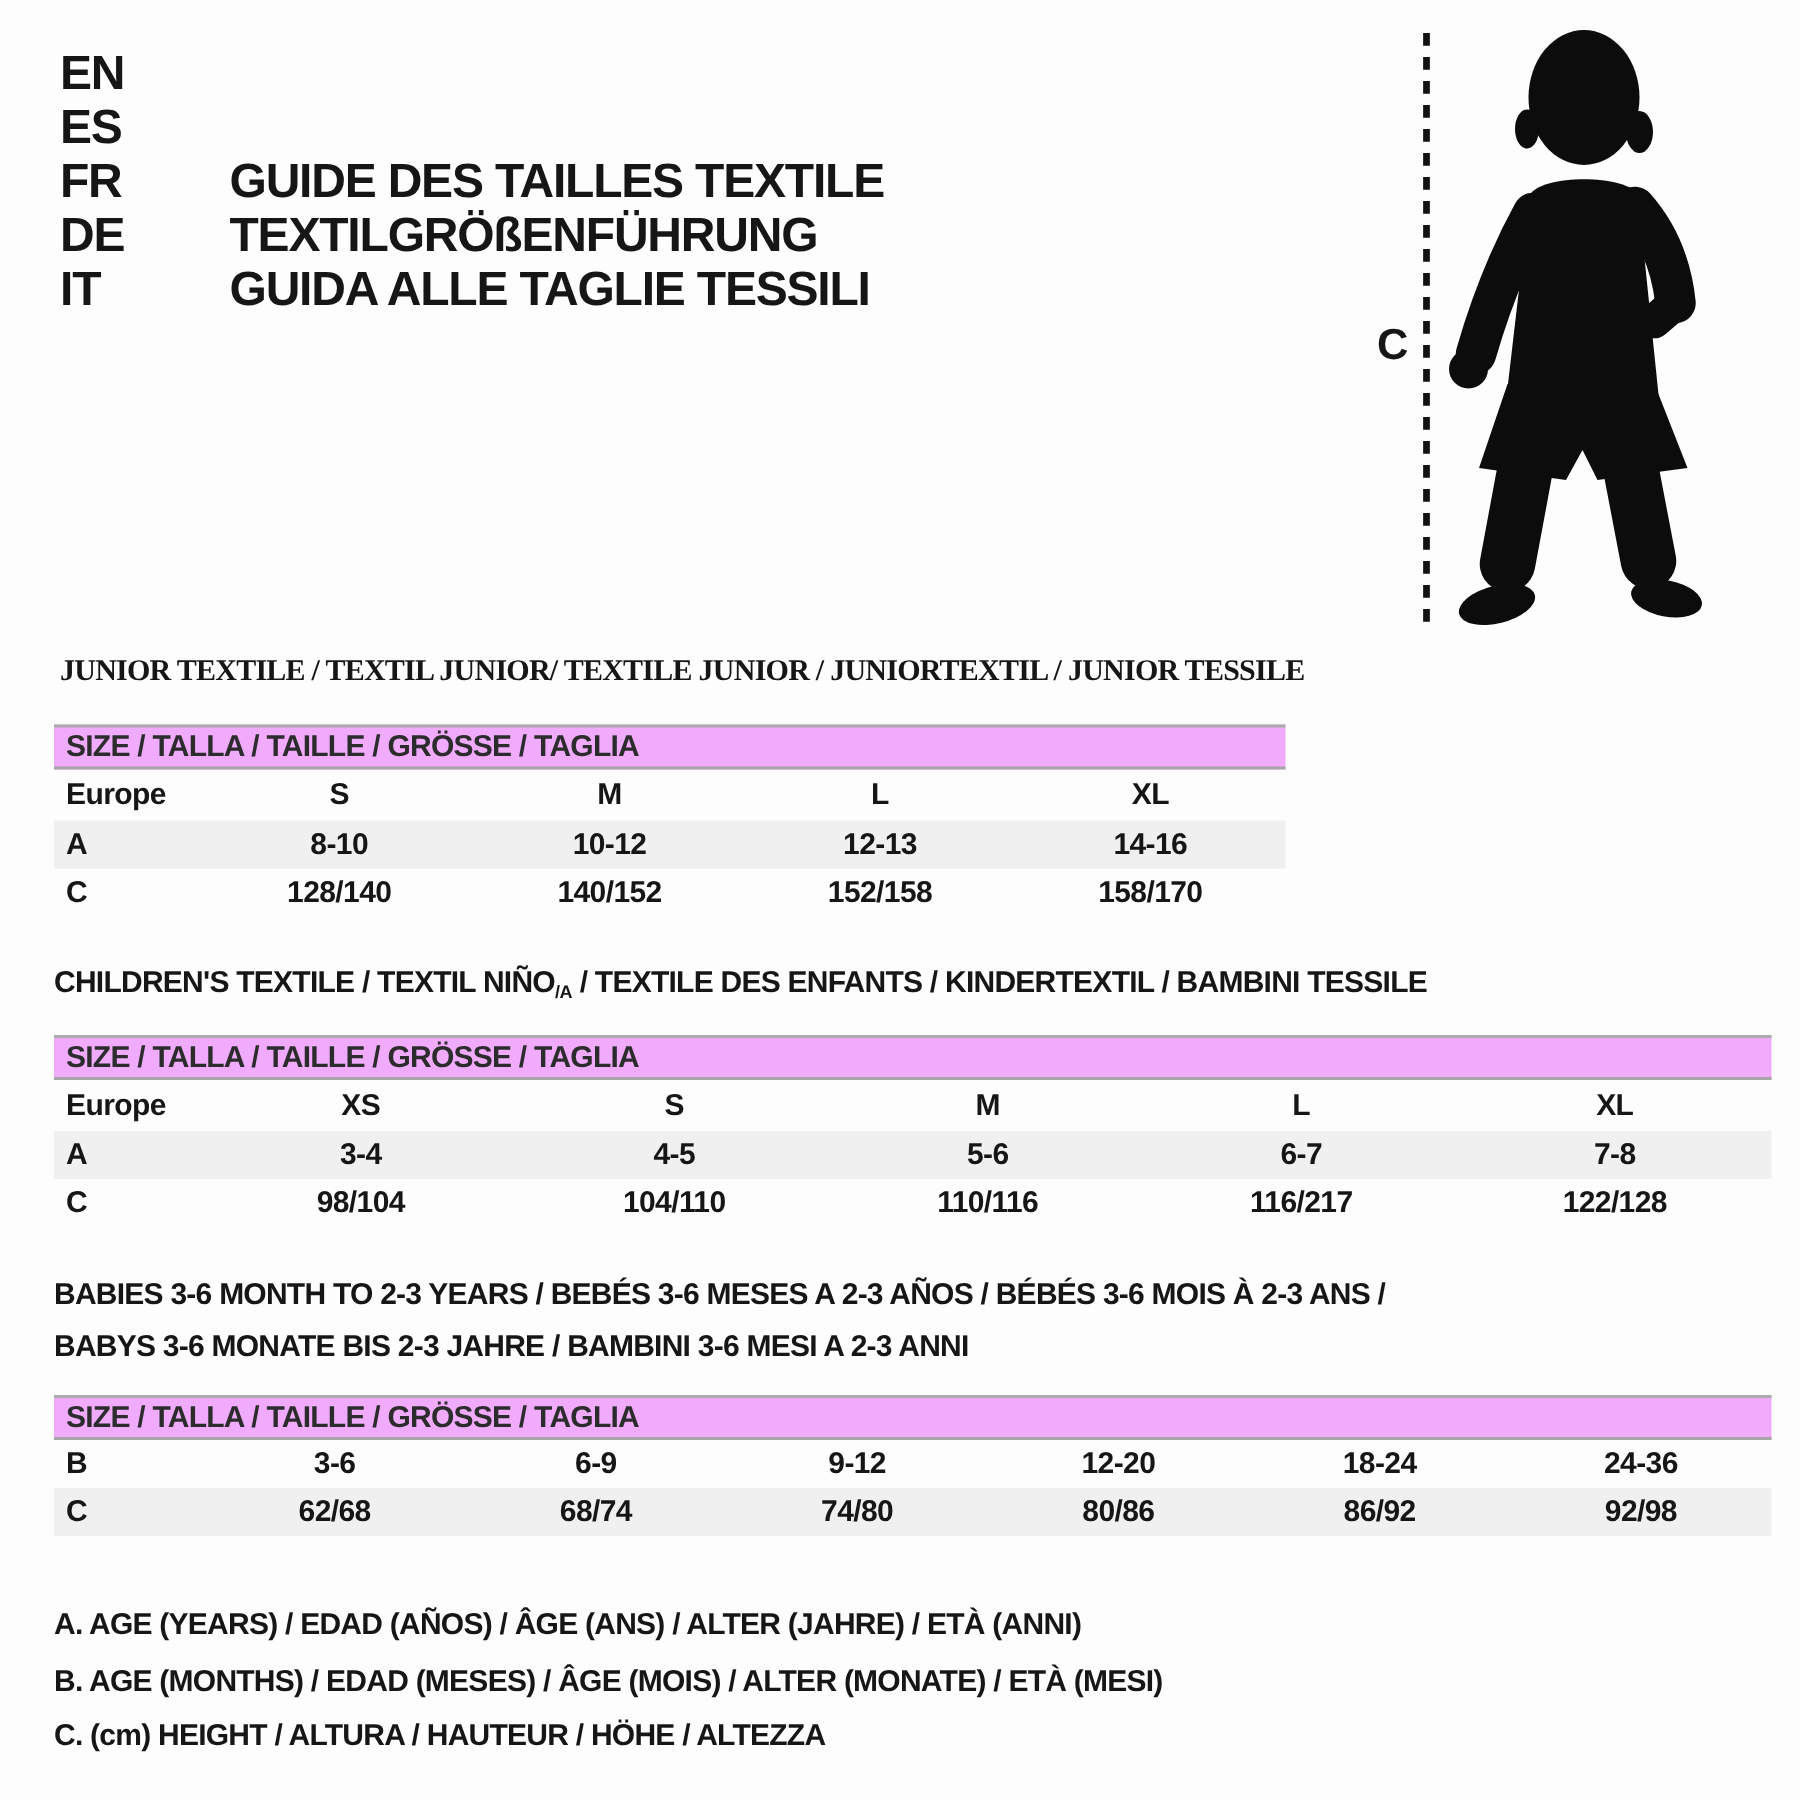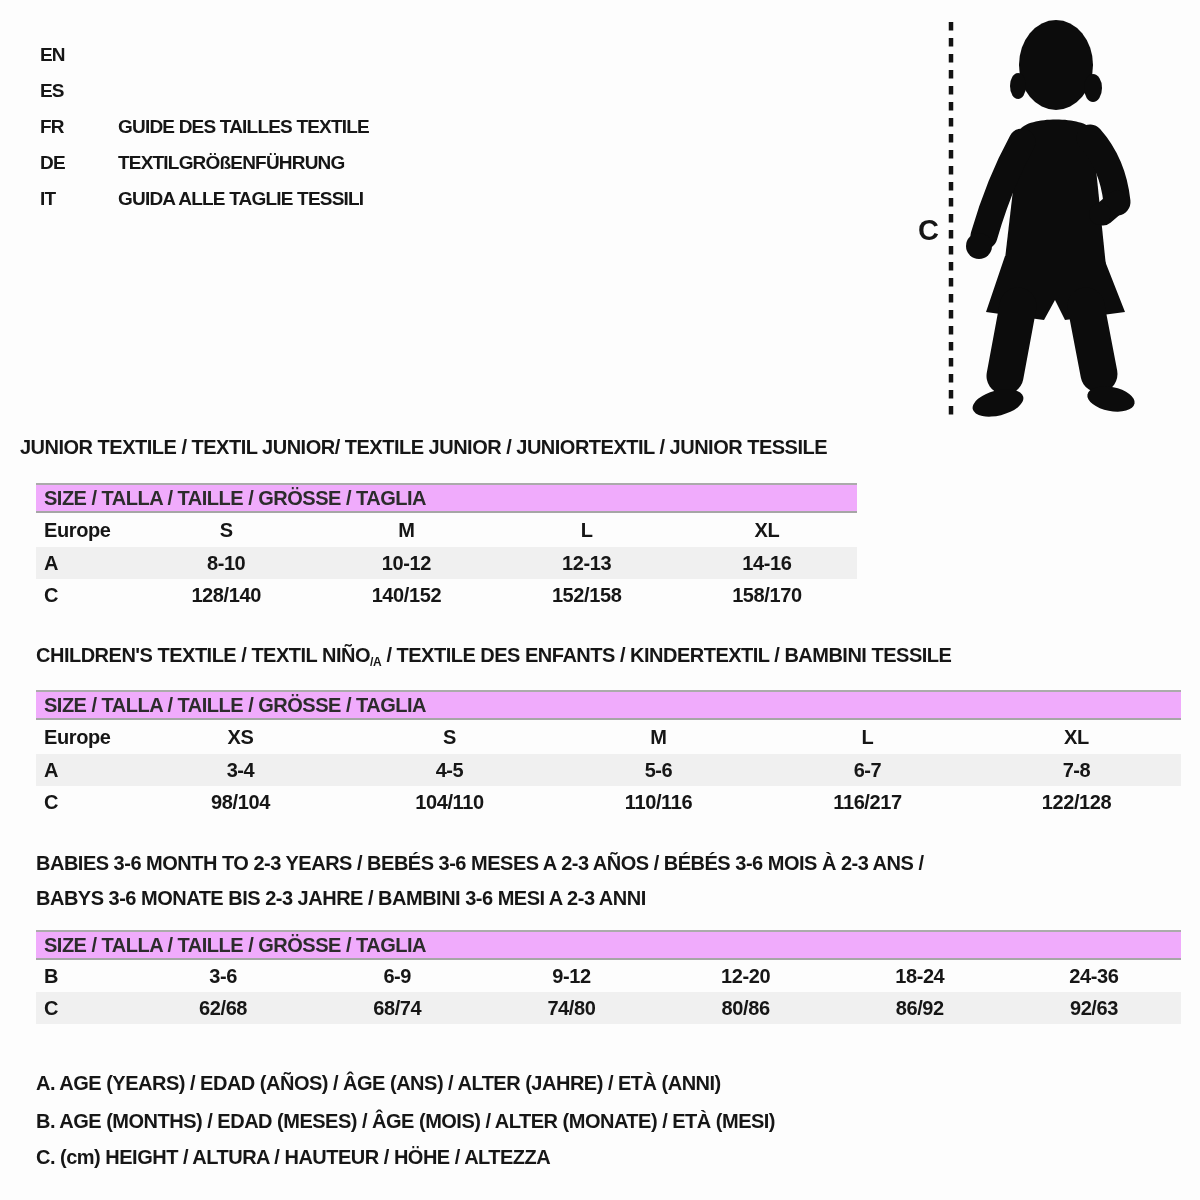--- a/index.html
+++ b/index.html
@@ -6,22 +6,22 @@
   body{
     width:1200px;height:1200px;position:relative;overflow:hidden;
     background:#fdfdfd;color:#161616;
     font-family:"Liberation Sans",sans-serif;
     -webkit-font-smoothing:antialiased;
   }
   .abs{position:absolute;}
 
   
   .lang-list{left:40px;top:30px;}
-  .lang-row{display:flex;height:36px;align-items:flex-end;
-    font-size:19px;font-weight:700;letter-spacing:-0.8px;}
+  .lang-row{display:flex;height:36px;align-items:center;
+    font-size:32px;font-weight:700;letter-spacing:-0.8px;gap:35px;}
   .lang-code{width:78px;}
   .lang-label{white-space:nowrap;}
 
   
   .figure-svg{left:880px;top:0;width:320px;height:430px;}
   .measure-label{left:918px;top:214px;font-size:29px;font-weight:700;}
 
   
   .section-title{font-size:20px;font-weight:700;letter-spacing:-0.5px;white-space:nowrap;}
   .sub-small{font-size:12px;font-weight:700;vertical-align:-4px;letter-spacing:-0.3px;}
@@ -78,21 +78,21 @@
     <path d="M152,184 L138,196" stroke="#0c0c0c" stroke-width="23" stroke-linecap="round" fill="none"></path>
     <circle cx="135" cy="196" r="11"></circle>
     <path d="M40,238 L138,238 L160,294 L100,302 L90,282 L79,302 L21,294 Z"></path>
     <path d="M53,288 L40,358" stroke="#0c0c0c" stroke-width="37" stroke-linecap="round" fill="none"></path>
     <path d="M121,288 L134,356" stroke="#0c0c0c" stroke-width="37" stroke-linecap="round" fill="none"></path>
     <ellipse cx="33" cy="385" rx="26" ry="12.5" transform="rotate(-14 33 385)"></ellipse>
     <ellipse cx="146" cy="381" rx="24" ry="12" transform="rotate(11 146 381)"></ellipse>
   </g>
 </svg>
 
-<div class="abs section-title" style="left:20px;top:436px;">JUNIOR TEXTILE / TEXTIL JUNIOR/ TEXTILE JUNIOR / JUNIORTEXTIL / JUNIOR TESSILE</div>
+<div class="abs section-title" style="left:40px;top:436px;font-family:Liberation Serif, serif;">JUNIOR TEXTILE / TEXTIL JUNIOR/ TEXTILE JUNIOR / JUNIORTEXTIL / JUNIOR TESSILE</div>
 
 <div class="abs size-table" style="top:483px;width:821px;">
   <div class="tbar">SIZE / TALLA / TAILLE / GRÖSSE / TAGLIA</div>
   <div class="trow h34">
     <span class="lbl">Europe</span>
     <span class="cell">S</span>
     <span class="cell">M</span>
     <span class="cell">L</span>
     <span class="cell">XL</span>
   </div>
@@ -158,19 +158,19 @@
     <span class="cell">18-24</span>
     <span class="cell">24-36</span>
   </div>
   <div class="trow h32 alt">
     <span class="lbl">C</span>
     <span class="cell">62/68</span>
     <span class="cell">68/74</span>
     <span class="cell">74/80</span>
     <span class="cell">80/86</span>
     <span class="cell">86/92</span>
-    <span class="cell">92/63</span>
+    <span class="cell">92/98</span>
   </div>
 </div>
 
 <div class="abs legend-line" style="top:1072px;">A. AGE (YEARS) / EDAD (AÑOS) / ÂGE (ANS) / ALTER (JAHRE) / ETÀ (ANNI)</div>
 <div class="abs legend-line" style="top:1110px;">B. AGE (MONTHS) / EDAD (MESES) / ÂGE (MOIS) / ALTER (MONATE) / ETÀ (MESI)</div>
 <div class="abs legend-line" style="top:1146px;">C. (cm) HEIGHT / ALTURA / HAUTEUR / HÖHE / ALTEZZA</div>
 
 </body></html>

